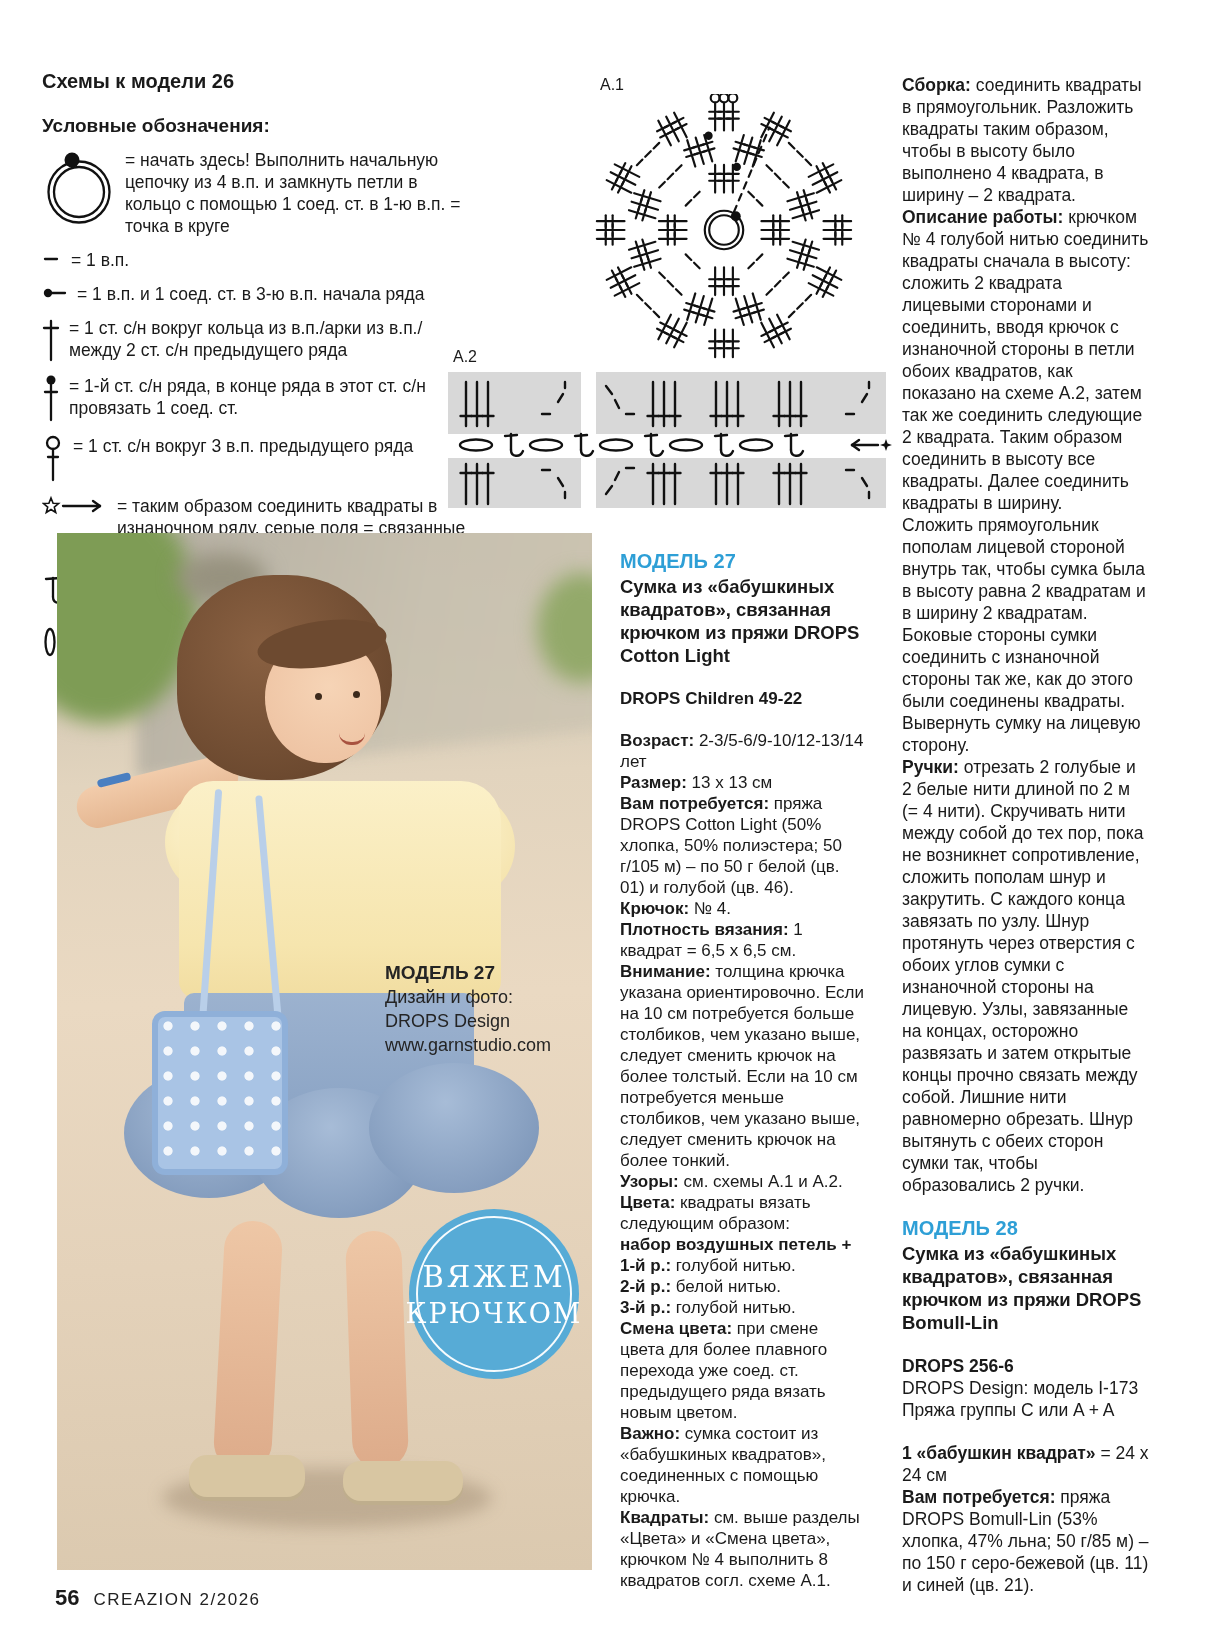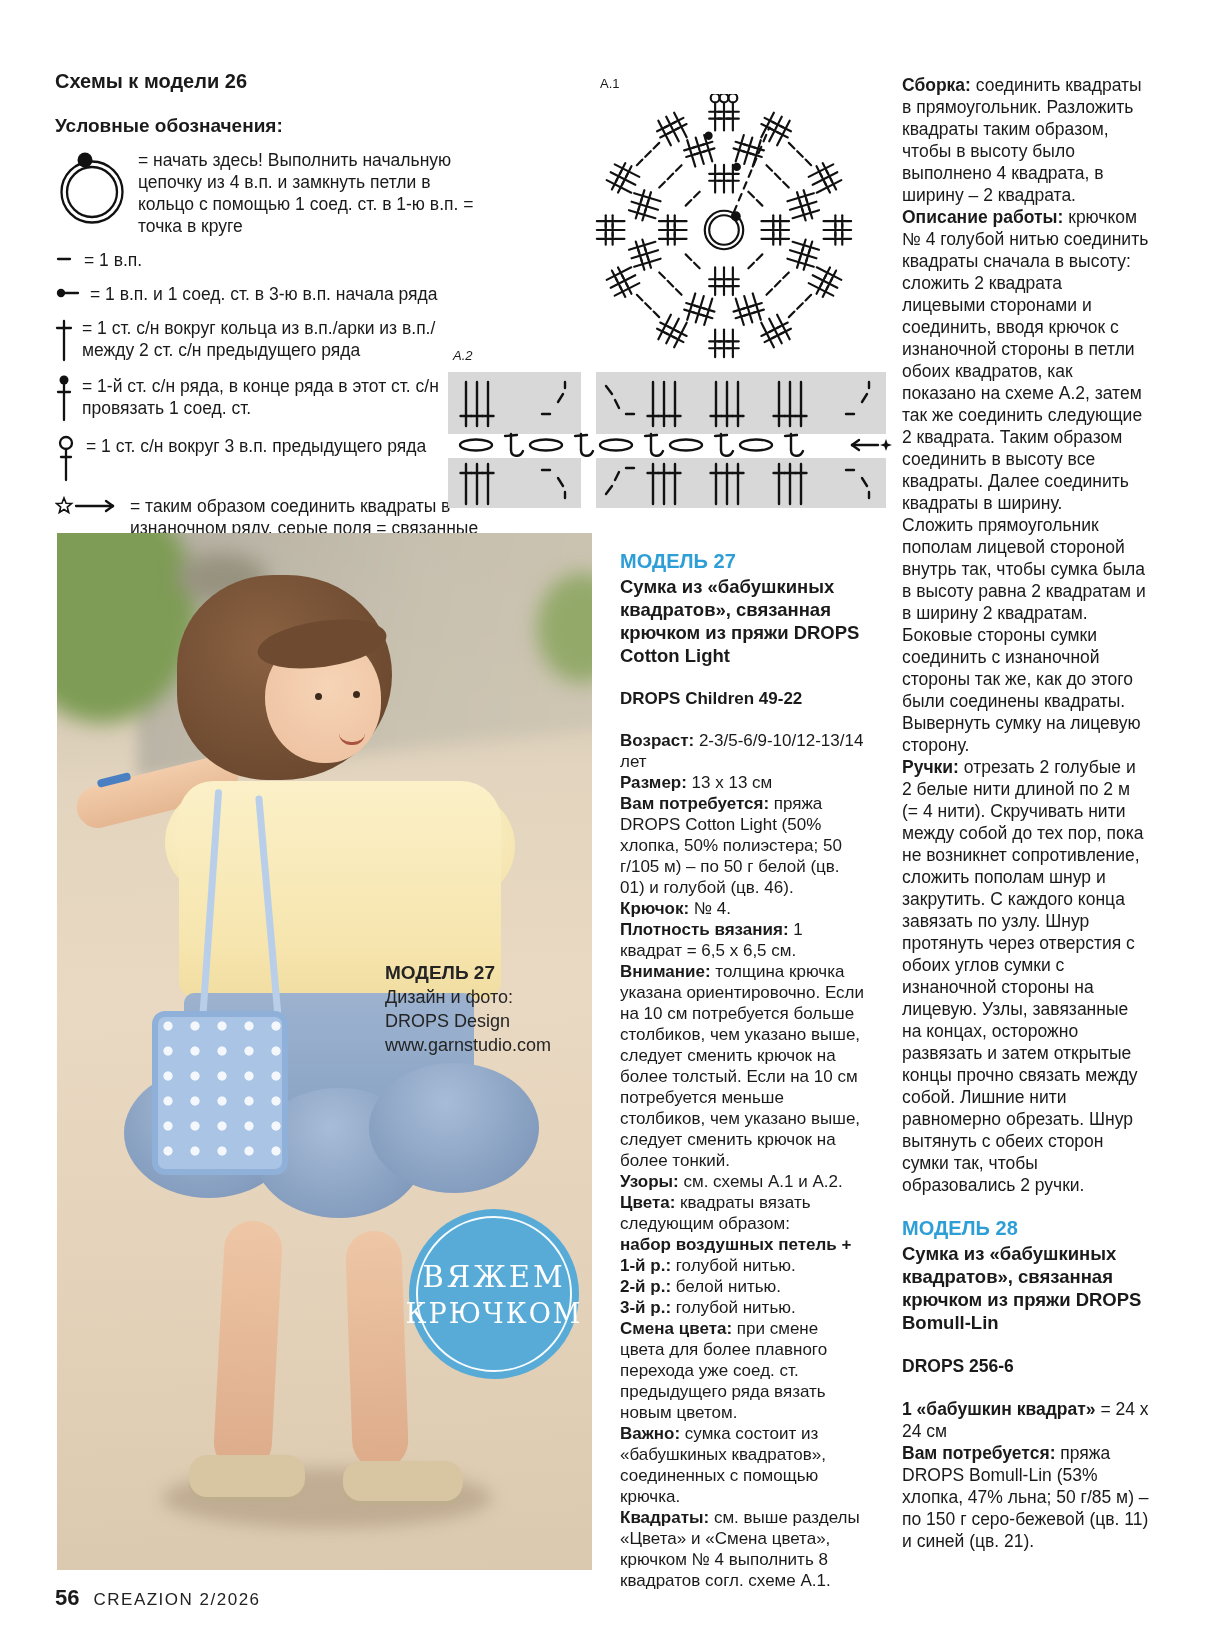--- a/index.html
+++ b/index.html
@@ -1,29 +1,29 @@
 <!DOCTYPE html>
 <html><head>
 <meta charset="utf-8">
 <style>
   html,body{margin:0;padding:0;background:#fff;}
   #page{position:relative;width:1211px;height:1636px;background:#ffffff;
         font-family:"Liberation Sans",sans-serif;color:#1a1a1a;overflow:hidden;}
   h1,h2,h3,p{margin:0;padding:0;}
   
-  #schemes{position:absolute;left:55px;top:70px;width:425px;}
+  #schemes{position:absolute;left:42px;top:70px;width:425px;}
   .sch-title{font-size:20px;font-weight:bold;margin-bottom:22px;}
   .leg-title{font-size:19px;font-weight:bold;margin-bottom:10px;}
   .legend-row{display:flex;gap:9px;margin-bottom:6px;font-size:17.5px;line-height:22px;margin-top:12px;}
   .legend-icon{flex:none;display:inline-flex;align-items:flex-start;}
   .legend-text{flex:1;}
   
-  .chart-label{position:absolute;font-size:13px;color:#1a1a1a;}
+  .chart-label{position:absolute;font-size:16px;color:#1a1a1a;}
   #a1-label{left:600px;top:76px;}
-  #a2-label{left:453px;top:348px;font-style:italic;}
+  #a2-label{left:453px;top:348px;}
   #a1-chart{position:absolute;left:586px;top:94px;}
   #a2-chart{position:absolute;left:448px;top:372px;}
   
   .textcol{position:absolute;font-size:17px;line-height:21px;}
   #midcol{left:620px;top:551px;width:245px;line-height:21px;}
   #rightcol{left:902px;top:74px;width:247px;font-size:17.5px;line-height:22px;}
   .h-blue{font-size:20px;font-weight:bold;color:#2e9fd6;margin-bottom:3px;}
   .bold-sub{font-weight:bold;font-size:18.5px;line-height:23px;}
   .bold{font-weight:bold;}
   .gap{height:21px;}
@@ -662,20 +662,24 @@
         <p class="para"><b>Сборка: </b>соединить квадраты в прямоугольник. Разложить квадраты таким образом, чтобы в высоту было выполнено 4 квадрата, в ширину – 2 квадрата.</p>
         <p class="para"><b>Описание работы: </b>крючком № 4 голубой нитью соединить квадраты сначала в высоту: сложить 2 квадрата лицевыми сторонами и соединить, вводя крючок с изнаночной стороны в петли обоих квадратов, как показано на схеме A.2, затем так же соединить следующие 2 квадрата. Таким образом соединить в высоту все квадраты. Далее соединить квадраты в ширину.</p>
         <p class="para">Сложить прямоугольник пополам лицевой стороной внутрь так, чтобы сумка была в высоту равна 2 квадратам и в ширину 2 квадратам. Боковые стороны сумки соединить с изнаночной стороны так же, как до этого были соединены квадраты. Вывернуть сумку на лицевую сторону.</p>
         <p class="para"><b>Ручки: </b>отрезать 2 голубые и 2 белые нити длиной по 2 м (= 4 нити). Скручивать нити между собой до тех пор, пока не возникнет сопротивление, сложить пополам шнур и закрутить. С каждого конца завязать по узлу. Шнур протянуть через отверстия с обоих углов сумки с изнаночной стороны на лицевую. Узлы, завязанные на концах, осторожно развязать и затем открытые концы прочно связать между собой. Лишние нити равномерно обрезать. Шнур вытянуть с обеих сторон сумки так, чтобы образовались 2 ручки.</p>
       </div>
     <div class="gap"></div>
     <h3 class="h-blue">МОДЕЛЬ 28</h3>
     <p class="bold-sub">Сумка из «бабушкиных квадратов», связанная крючком из пряжи DROPS Bomull-Lin</p>
     <div class="gap"></div>
     <p class="bold">DROPS 256-6</p>
+    <div id="m28info">
+        <p>DROPS Design: модель I-173</p>
+        <p>Пряжа группы C или A + A</p>
+      </div>
     <div class="gap"></div>
     <div id="m28paras">
         <p class="para"><b>1 «бабушкин квадрат» </b>= 24 x 24 см</p>
         <p class="para"><b>Вам потребуется: </b>пряжа DROPS Bomull-Lin (53% хлопка, 47% льна; 50 г/85 м) – по 150 г серо-бежевой (цв. 11) и синей (цв. 21).</p>
       </div>
   </div>
 
   <div id="photo">
     <div class="path-band"></div>
     <div class="blob" style="left:-50px;top:-40px;width:190px;height:230px;background:#7e9c55;"></div>

